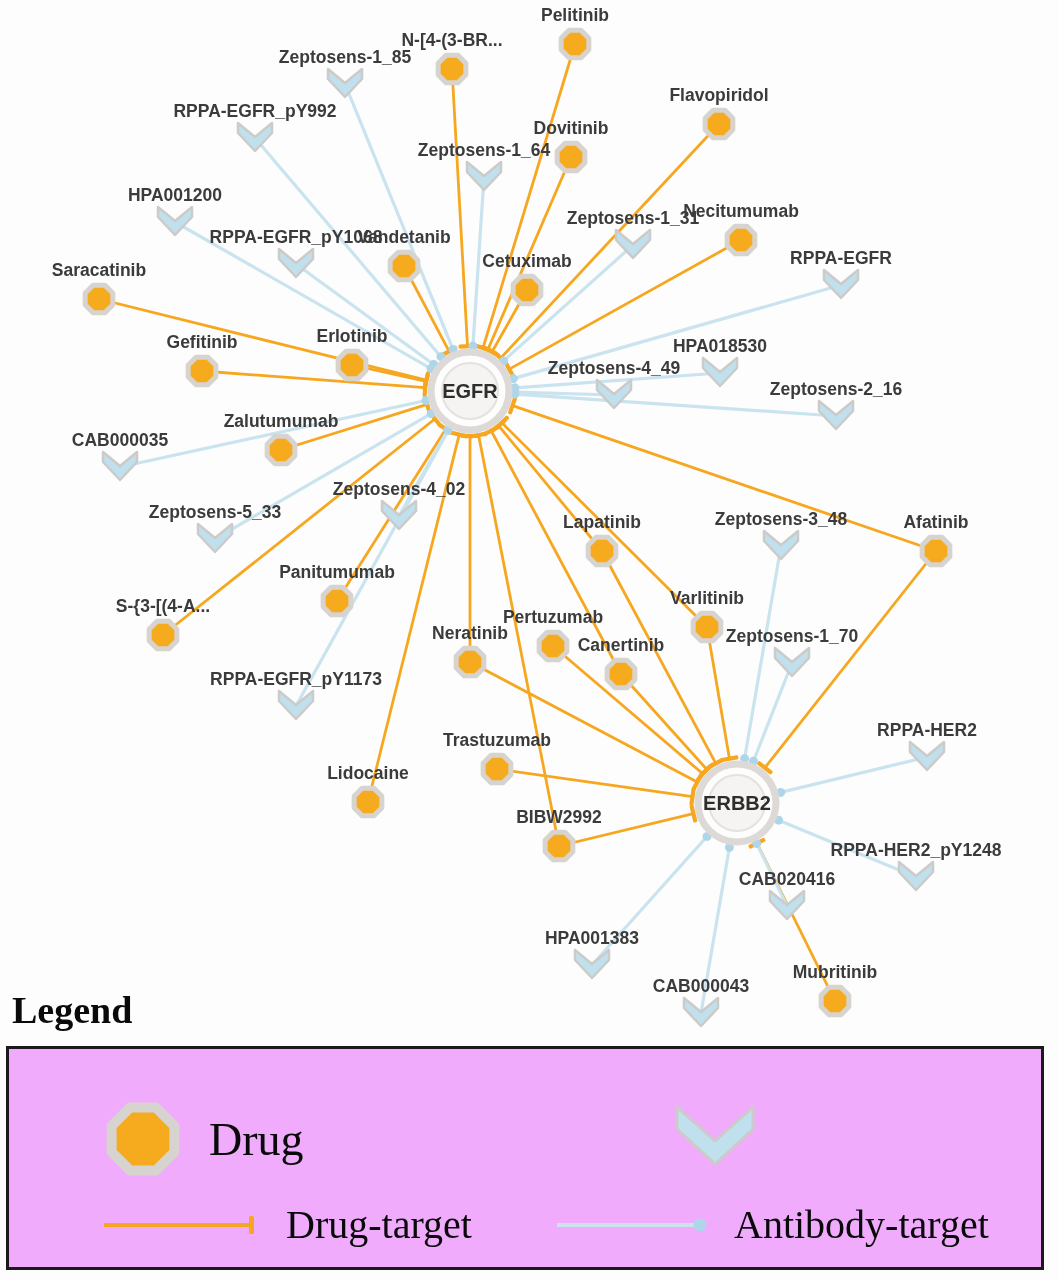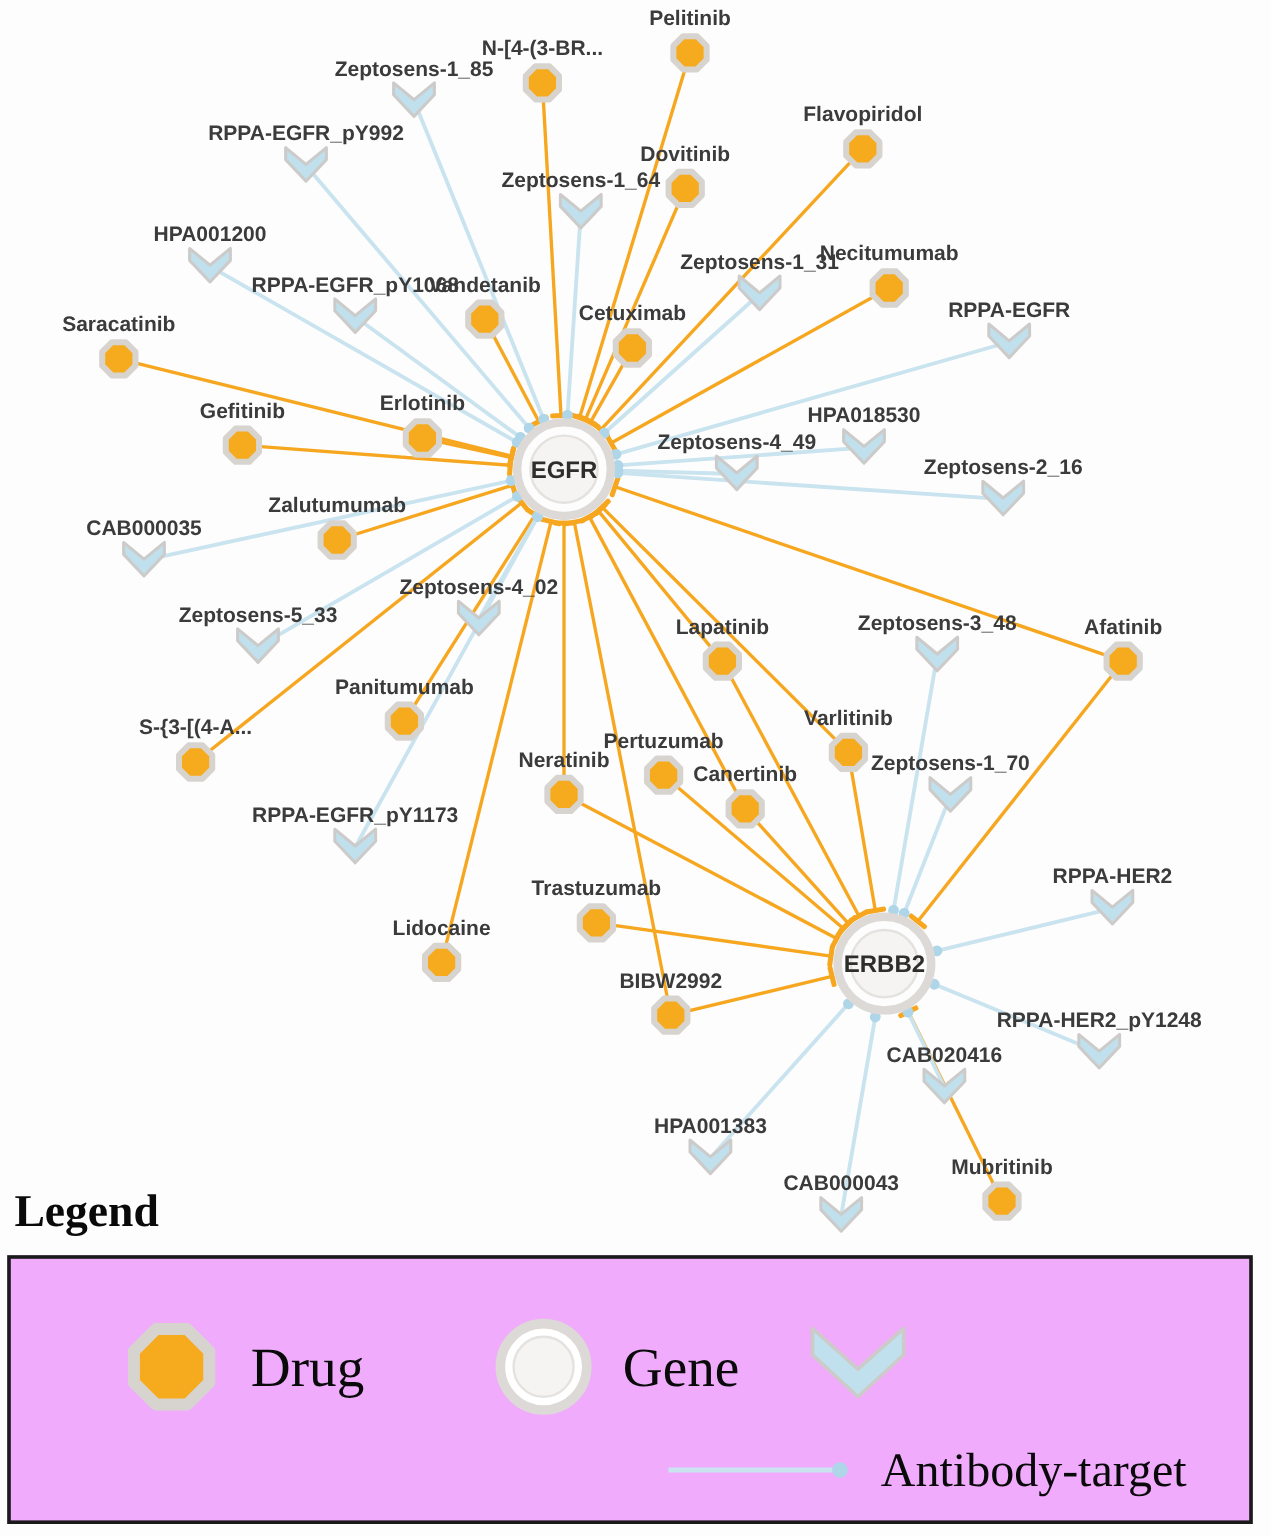--- a/index.html
+++ b/index.html
@@ -287,34 +287,34 @@
 
   <div class="legend-box">
 
     <div class="legend-item li-drug">
       <svg width="92" height="92">
         <polygon points="77.4,59.0 59.0,77.4 33.0,77.4 14.6,59.0 14.6,33.0 33.0,14.6 59.0,14.6 77.4,33.0" style="fill:var(--drug-fill);stroke:var(--drug-stroke);stroke-width:10;stroke-linejoin:round"></polygon>
       </svg>
       <span class="cap">Drug</span>
     </div>
 
-    <div class="legend-item li-gene">
-      <svg width="92" height="92">
-        <circle cx="46" cy="46" r="36" style="fill:#ffffff;stroke:var(--gene-ring);stroke-width:8"></circle>
-        <circle cx="46" cy="46" r="25" style="fill:var(--gene-fill);stroke:#e4e2df;stroke-width:2"></circle>
-      </svg>
-      <span class="cap">Gene</span>
-    </div>
 
     <div class="legend-item li-antibody">
       <svg width="92" height="70">
         <path d="M 8,6 L 46,40 L 84,6 L 84,28 L 46,63 L 8,28 Z" style="fill:var(--antibody-fill);stroke:var(--antibody-stroke);stroke-width:3;stroke-linejoin:round"></path>
       </svg>
     </div>
 
+    <div class="legend-item li-dt">
+      <svg width="165" height="24">
+        <line x1="3" y1="12" x2="148" y2="12" style="stroke:var(--edge-drug);stroke-width:4"></line>
+        <rect x="148" y="3" width="5" height="18" rx="1.5" style="fill:var(--edge-drug)"></rect>
+      </svg>
+      <span class="cap2">Drug-target</span>
+    </div>
 
     <div class="legend-item li-at">
       <svg width="160" height="24">
         <line x1="3" y1="12" x2="140" y2="12" style="stroke:var(--edge-antibody);stroke-width:4"></line>
         <circle cx="146" cy="12" r="6.5" style="fill:var(--antibody-dot)"></circle>
       </svg>
       <span class="cap2">Antibody-target</span>
     </div>
 
   </div>

